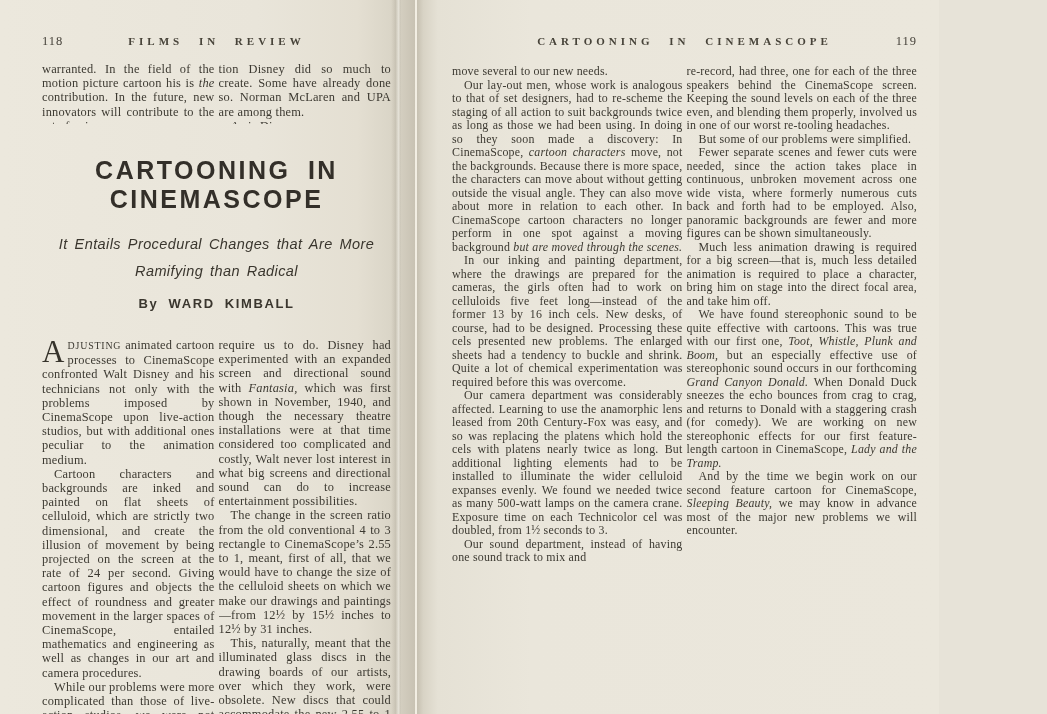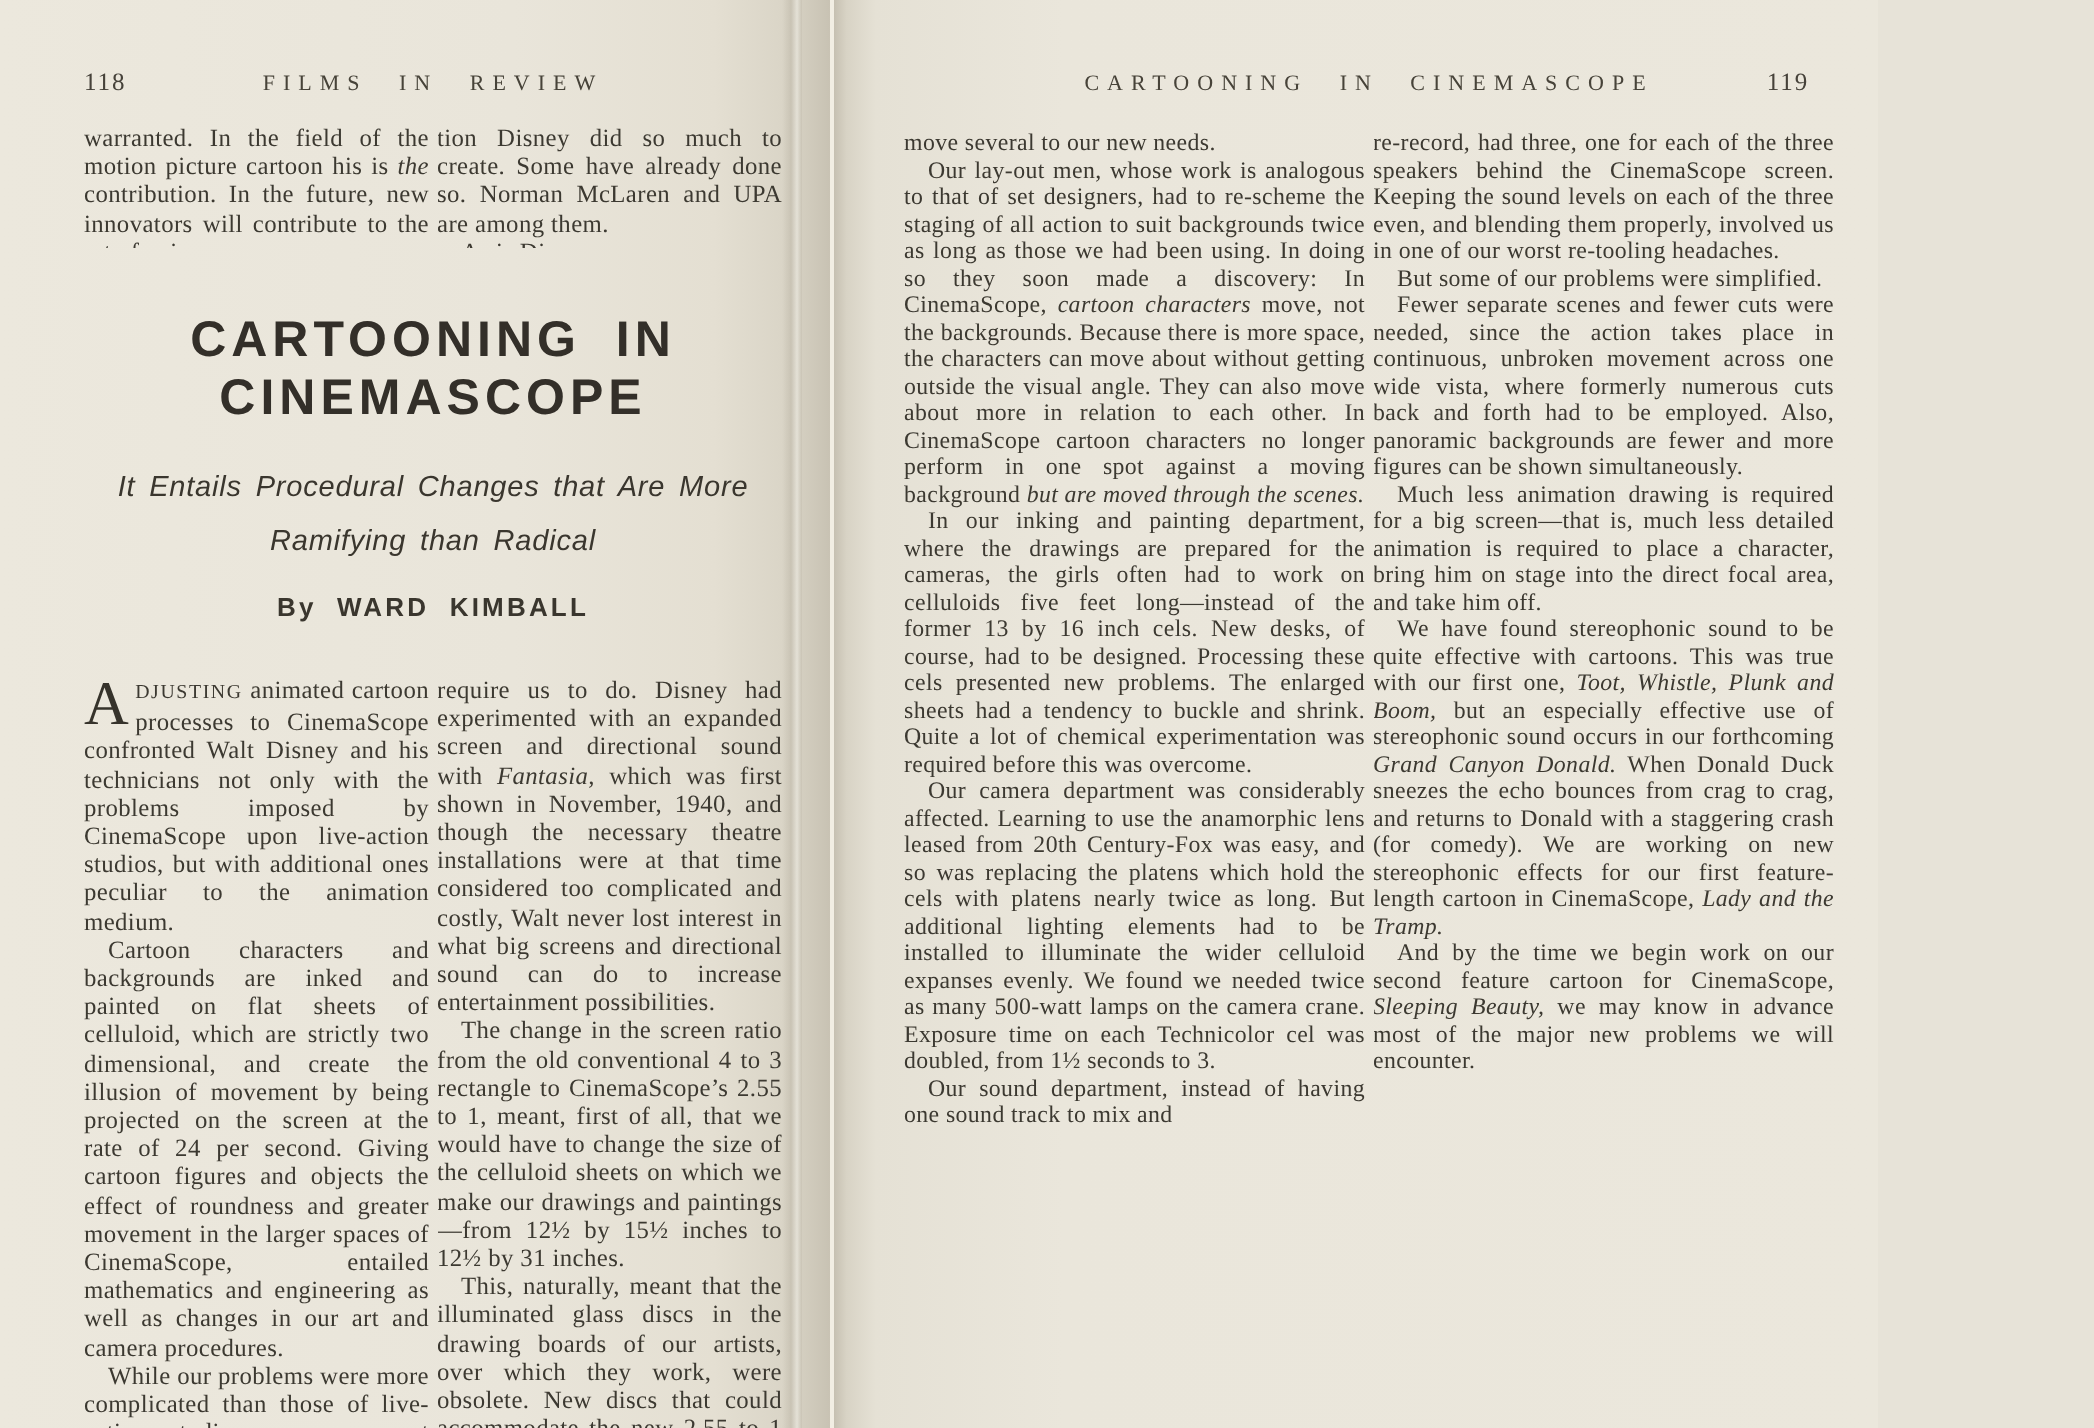--- a/index.html
+++ b/index.html
@@ -33,23 +33,23 @@
     --lh: 13.5px; --fs: 11.9px;
   }
 
   
   .running-header {
     display: grid; grid-template-columns: 46px 1fr 46px; align-items: baseline;
     height: 16px; margin-bottom: 12px;
   }
   .folio { font-size: 12.5px; letter-spacing: 1px; color: #46423a; }
   .folio.left  { text-align: left; }
-  .folio.right { text-align: center; }
+  .folio.right { text-align: right; }
   .running-title {
-    text-align: center; font-size: 11px; font-weight: normal;
+    text-align: center; font-size: 11px; font-weight: bold;
     letter-spacing: 4px; word-spacing: 9px; color: #474339;
   }
 
   
   .cols { display: flex; gap: 4px; }
   .col { flex: 1 1 0; overflow: hidden; }
   .col p {
     margin: 0; text-align: justify;
     font-size: var(--fs); line-height: var(--lh);
     letter-spacing: 0.2px;

